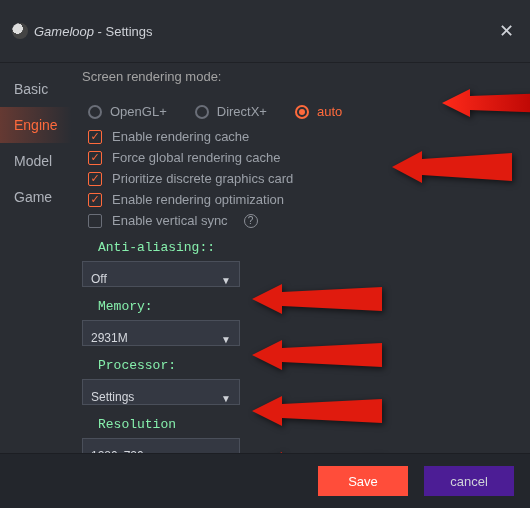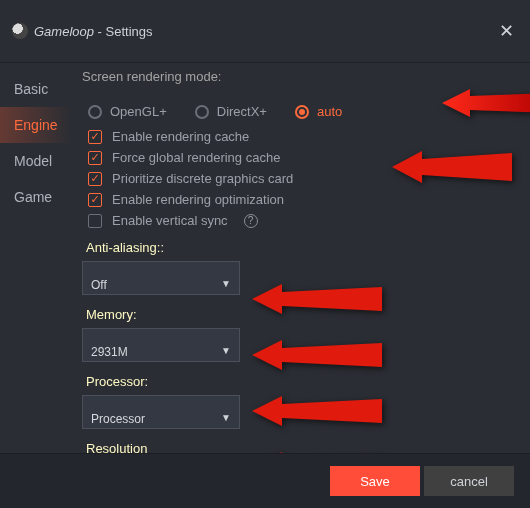--- a/index.html
+++ b/index.html
@@ -56,38 +56,38 @@
     width: 14px; height: 14px; border: 1.5px solid #6a6e78; border-radius: 2px;
     display: inline-flex; align-items: center; justify-content: center; font-size: 11px;
   }
   .check.checked .cbox { border-color: #ff6a3c; color: #ff6a3c; }
   .check.checked .cbox::after { content: "✓"; line-height: 1; }
   .help {
     width: 14px; height: 14px; border: 1px solid #8a8e96; border-radius: 50%;
     font-size: 10px; display: inline-flex; align-items: center; justify-content: center;
     margin-left: 6px; color: #9ba0a8;
   }
-  .field-label { color: #fef9c3; margin: 12px 0 6px 4px; }
+  .field-label { color: #86efac; margin: 12px 0 6px 16px; font-family: Liberation Mono, monospace; }
   .select {
     width: 158px; height: 26px; background: #343842; border: 1px solid #4a4f5a;
-    display: flex; align-items: flex-start; justify-content: space-between;
-    padding: 16px 8px; color: #d5d8de; cursor: pointer; font-size: 12px;
+    display: flex; align-items: flex-end; justify-content: space-between;
+    padding: 0 8px; color: #d5d8de; cursor: pointer; font-size: 12px;
   }
   .chev { font-size: 10px; color: #cfd2d8; }
   .footer {
     position: absolute; left: 0; right: 0; bottom: 0;
-    display: flex; justify-content: flex-end; gap: 4px;
+    display: flex; justify-content: flex-end; gap: 16px;
     padding: 12px 16px; background: #23262c; border-top: 1px solid #1c1e23;
   }
   .btn {
     min-width: 90px; height: 30px; display: flex; align-items: center; justify-content: center;
     font-size: 13px; cursor: pointer;
   }
   .btn.primary { background: #ff4d3a; color: #fff; }
-  .btn.secondary { background: #404040; color: #cfd2d8; }
+  .btn.secondary { background: #4c1d95; color: #cfd2d8; }
   .arrow {
     position: absolute; pointer-events: none;
     filter: drop-shadow(2px 2px 3px rgba(0,0,0,0.6));
   }
 </style>
 </head>
 <body>
 
 <div class="titlebar">
   <div class="title-left">
@@ -156,21 +156,21 @@
     </div>
 
     <div class="field-label">Memory:</div>
     <div class="select">
       <span>2931M</span>
       <span class="chev">▼</span>
     </div>
 
     <div class="field-label">Processor:</div>
     <div class="select">
-      <span>Processor</span>
+      <span>Settings</span>
       <span class="chev">▼</span>
     </div>
 
     <div class="field-label">Resolution</div>
     <div class="select">
       <span>1280x720</span>
       <span class="chev">▼</span>
     </div>
 
     <svg class="arrow" style="left:370px; top:20px;" width="110" height="40" viewBox="0 0 110 40">

